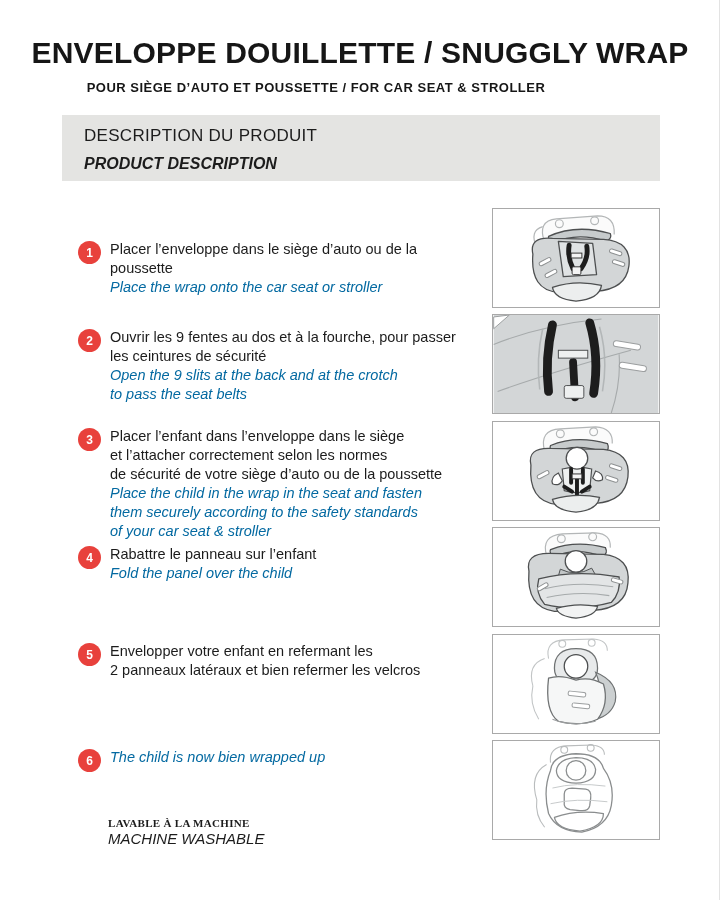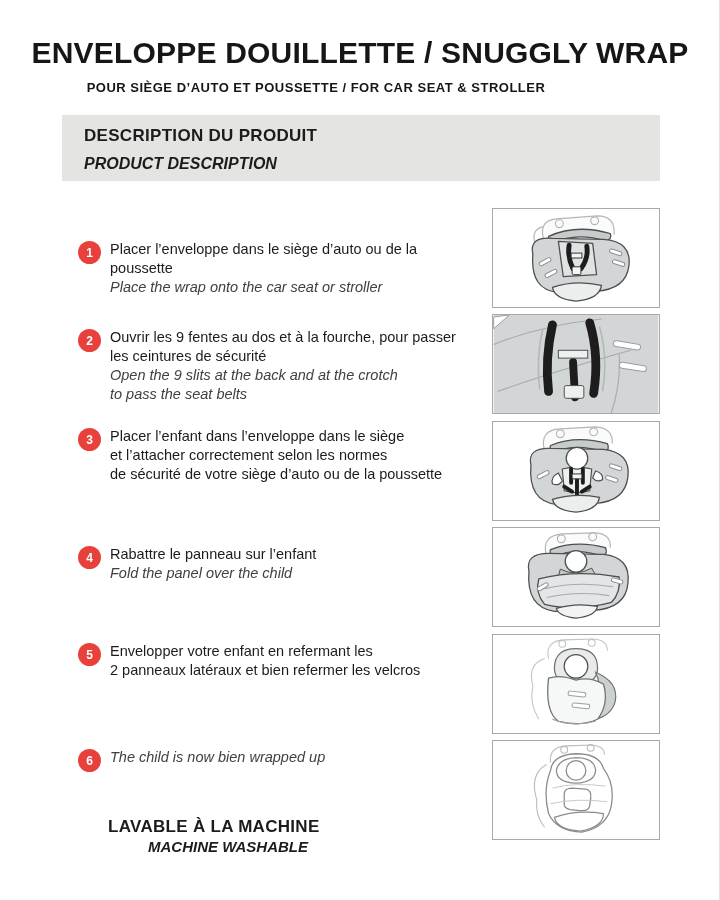--- a/index.html
+++ b/index.html
@@ -22,43 +22,43 @@
   .subtitle {
     position: absolute; top: 80px; left: 0; width: 632px;
     text-align: center; font-size: 13px; font-weight: 700;
     letter-spacing: 0.5px; color: #161616;
   }
   .section-header {
     position: absolute; left: 62px; top: 115px; width: 598px; height: 66px;
     background: var(--header-bg, #e4e4e2);
     padding: 11px 0 0 22px;
   }
-  .section-header .hdr-fr { font-size: 17px; font-weight: 700; letter-spacing: 0.3px; }
+  .section-header .hdr-fr { font-size: 17px; font-weight: 400; letter-spacing: 0.3px; }
   .section-header .hdr-en { font-size: 16px; font-weight: 600; font-style: italic; margin-top: 9px; }
   .step {
     position: absolute; left: 78px; width: 404px;
     display: flex; gap: 9px; align-items: flex-start;
   }
   .badge {
     flex: 0 0 23px; width: 23px; height: 23px; border-radius: 50%;
     background: var(--step-badge, #e8413c); color: #fff;
     font-size: 12px; font-weight: 700;
     display: flex; align-items: center; justify-content: center;
     margin-top: 1px;
   }
   .step-text .fr { font-size: 14.5px; line-height: 19px; white-space: pre-line; }
-  .step-text .en { font-size: 14.5px; line-height: 19px; font-style: italic; white-space: pre-line; color: #404040; }
+  .step-text .en { font-size: 14.5px; line-height: 19px; font-style: italic; white-space: pre-line; color: #0369a1; }
   .illus {
     position: absolute; left: 492px; width: 168px; height: 100px;
     border: 1.5px solid var(--illustration-border, #a9a9a9); background: #fff;
   }
   .illus svg { display: block; width: 100%; height: 100%; }
   .footer { position: absolute; left: 108px; top: 817px; }
-  .footer .fr { font-size: 17px; font-weight: 800; letter-spacing: 0.3px; }
-  .footer .en { font-size: 15px; font-weight: 700; font-style: italic; margin-top: 1px; margin-left: 40px; }
+  .footer .fr { font-size: 11px; font-weight: 800; letter-spacing: 0.3px; font-family: Liberation Serif, serif; }
+  .footer .en { font-size: 15px; font-weight: 400; font-style: italic; margin-top: 1px; }
 </style>
 </head>
 <body>
 
 <div class="page">
 
   <h1 class="title">ENVELOPPE DOUILLETTE / SNUGGLY WRAP</h1>
   <div class="subtitle">POUR SIÈGE D’AUTO ET POUSSETTE / FOR CAR SEAT &amp; STROLLER</div>
 
   <div class="section-header">
@@ -83,20 +83,23 @@
 to pass the seat belts</div>
     </div>
   </div>
 
   <div class="step" style="top:427px">
     <div class="badge">3</div>
     <div class="step-text">
       <div class="fr">Placer l’enfant dans l’enveloppe dans le siège
 et l’attacher correctement selon les normes
 de sécurité de votre siège d’auto ou de la poussette</div>
+      <div class="en">Place the child in the wrap in the seat and fasten
+them securely according to the safety standards
+of your car seat &amp; stroller</div>
     </div>
   </div>
 
   <div class="step" style="top:545px">
     <div class="badge">4</div>
     <div class="step-text">
       <div class="fr">Rabattre le panneau sur l’enfant</div>
       <div class="en">Fold the panel over the child</div>
     </div>
   </div>

